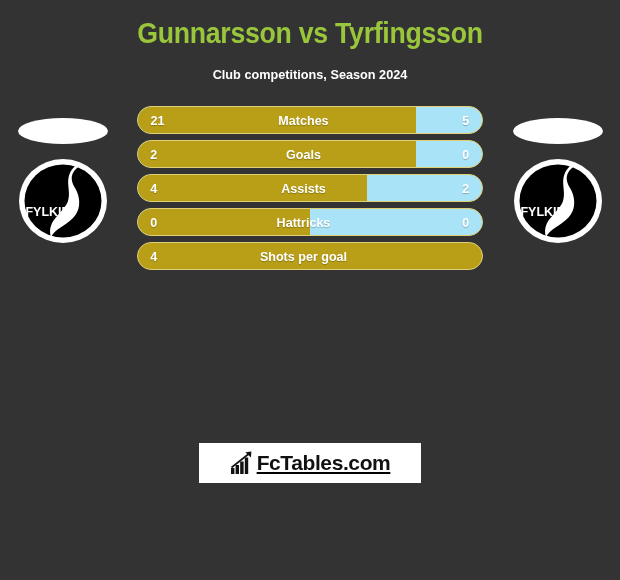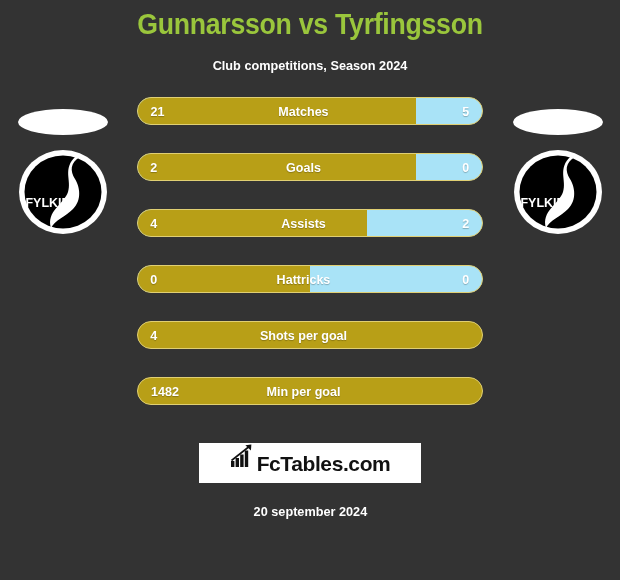--- a/index.html
+++ b/index.html
@@ -11,21 +11,21 @@
     height: 580px;
     background: #333333;
     font-family: "Liberation Sans", sans-serif;
     overflow: hidden;
     position: relative;
   }
 
   
   .header {
     text-align: center;
-    padding-top: 4px;
+    padding-top: 13px;
   }
   .title {
     color: #9ac63c;
     font-size: 29px;
     font-weight: bold;
     letter-spacing: -0.3px;
     line-height: 40px;
     transform: scaleX(0.92);
     white-space: nowrap;
   }
@@ -82,21 +82,21 @@
   .rows {
     position: absolute;
     left: 137px;
     top: 0px;
     width: 346px;
   }
 
   .row {
     position: relative;
     height: 28px;
-    margin-bottom: 28px;
+    margin-bottom: 6px;
     border: 1.5px solid #e0cf73;
     border-radius: 14px;
     box-sizing: border-box;
     overflow: hidden;
     background: #a9e3f7;
   }
   .row.full { background: #b89f17; }
 
   .fill-home {
     position: absolute;
@@ -152,23 +152,24 @@
     display: inline-block;
     background: #ffffff;
     width: 222px;
     height: 40px;
     line-height: 40px;
     vertical-align: middle;
     white-space: nowrap;
   }
   .logo-inner {
     display: inline-flex;
-    align-items: flex-start;
+    align-items: center;
     height: 40px;
     gap: 3px;
+    text-decoration: underline;
   }
   .logo-icon { display: block; width: 24px; height: 24px; }
   .logo-text {
     color: #111111;
     font-size: 21px;
     font-weight: bold;
     letter-spacing: -0.4px;
   }
   .date {
     color: #ffffff;
@@ -242,38 +243,33 @@
       <div class="label">Hattricks</div>
       <div class="val away">0</div>
     </div>
 
 
     <div class="row full">
       <div class="val home">4</div>
       <div class="label">Shots per goal</div>
     </div>
 
-    <div class="row full">
-      <div class="val home">1482</div>
-      <div class="label">Min per goal</div>
-    </div>
 
   </div>
 </div>
 
 <div class="footer">
   <div class="logo-box">
     <span class="logo-inner">
       <span>
         <svg class="logo-icon" viewBox="0 0 24 24" xmlns="http://www.w3.org/2000/svg">
           <rect x="1" y="17" width="3.4" height="6" fill="#111111"></rect>
           <rect x="5.6" y="14" width="3.4" height="9" fill="#111111"></rect>
           <rect x="10.2" y="10.5" width="3.4" height="12.5" fill="#111111"></rect>
           <rect x="14.8" y="6.5" width="3.4" height="16.5" fill="#111111"></rect>
           <path d="M1.5 16.5 L20.5 1.5" stroke="#111111" stroke-width="1.6" fill="none"></path>
           <path d="M15.4 1.2 L21.4 0.6 L20.9 6.4 Z" fill="#111111"></path>
         </svg>
       </span>
       <span class="logo-text">FcTables.com</span>
     </span>
   </div>
-  <div><span class="date">20 september 2024</span></div>
 </div>
 
 </body></html>

